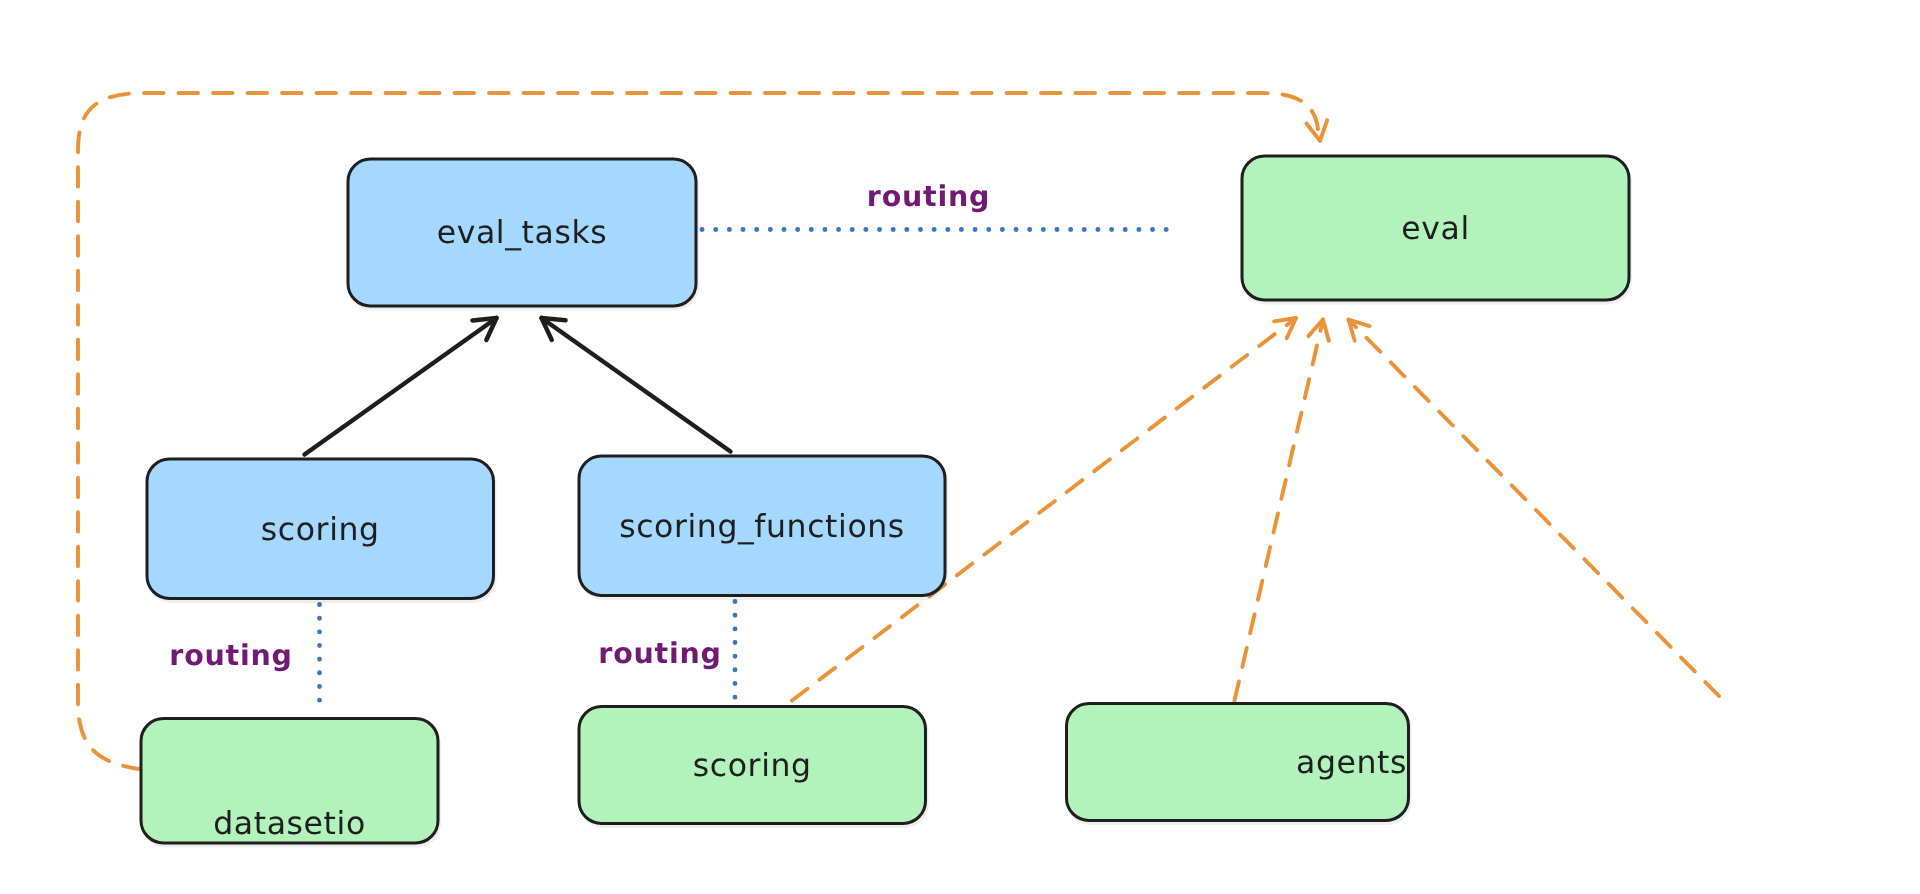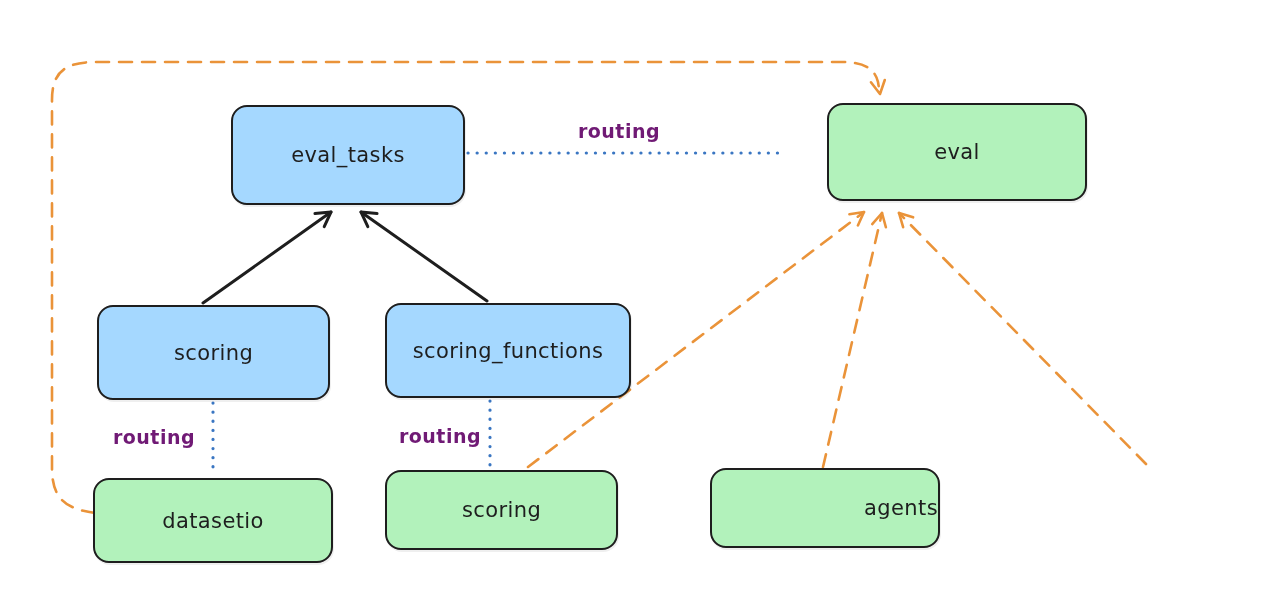--- a/index.html
+++ b/index.html
@@ -34,21 +34,21 @@
     color: #1e1e1e;
     box-shadow: 1px 2px 0 rgba(30,30,30,0.07);
   }
   .node-blue  { background: #a5d8ff; }
   .node-green { background: #b2f2bb; }
 
   .node-eval-tasks        { left: 231px; top: 105px; width: 234px; height: 100px; }
   .node-eval              { left: 827px; top: 103px; width: 260px; height:  98px; }
   .node-datasets          { left:  97px; top: 305px; width: 233px; height:  95px; }
   .node-scoring-functions { left: 385px; top: 303px; width: 246px; height:  95px; }
-  .node-datasetio         { left:  93px; top: 478px; width: 240px; height:  85px; }
+  .node-datasetio         { left:  93px; top: 478px; width: 200px; height:  85px; align-items: flex-end; }
   .node-scoring           { left: 385px; top: 470px; width: 233px; height:  80px; }
   .node-agents            { left: 710px; top: 468px; width: 230px; height:  80px; justify-content: flex-end; }
   .node-inference         { left: 1020px; top: 465px; width: 230px; height:  92px; }
 
   .edge-label {
     position: absolute;
     color: #701a75;
     font-size: 19px;
     font-weight: bold;
     letter-spacing: 0.5px;

